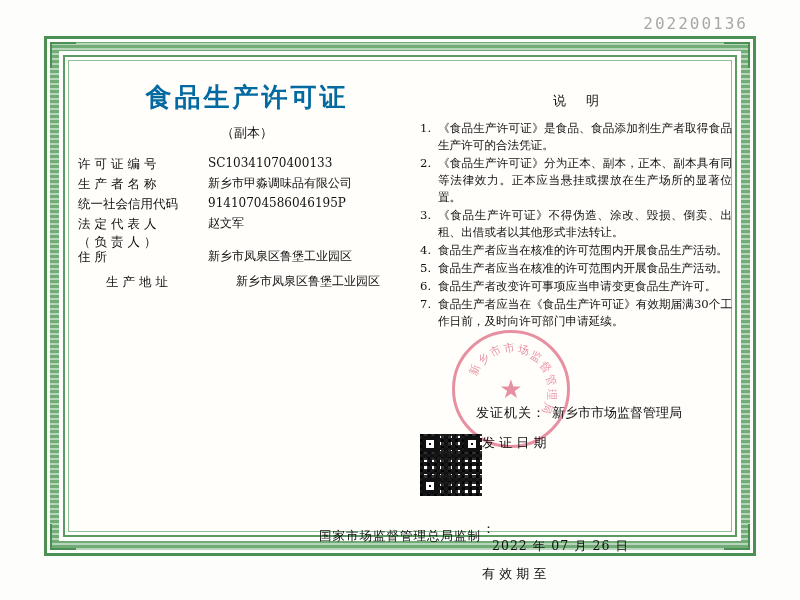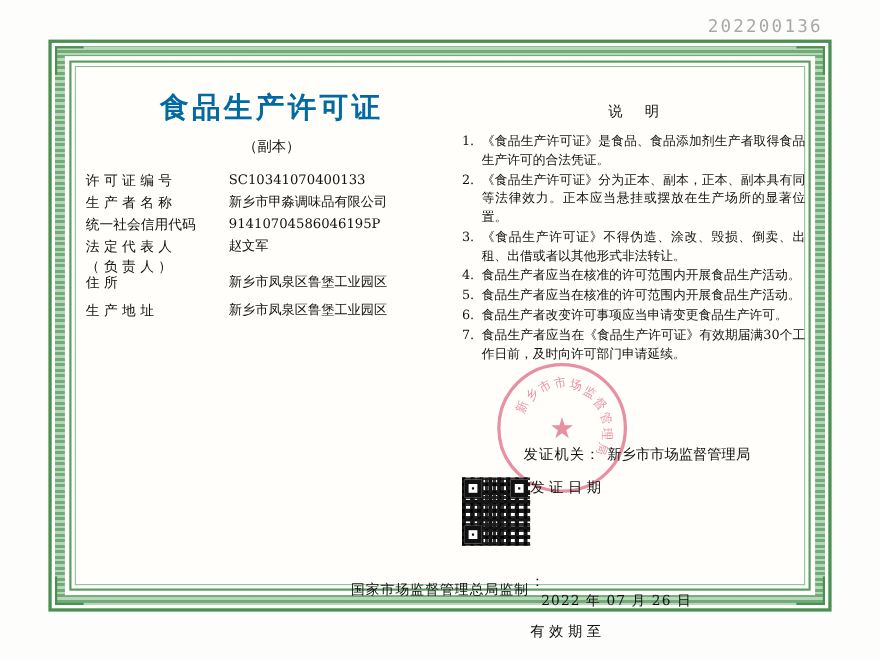--- a/index.html
+++ b/index.html
@@ -141,21 +141,21 @@
   }
   .field-row.tight { margin-bottom: 1px; }
   .two-line-label {
     width: 126px;
     flex: 0 0 126px;
     font-family: "DejaVu Serif", serif;
     font-size: 12.5px;
     line-height: 15px;
   }
   .two-line-label div { display: flex; justify-content: space-between; }
-  .gap-top { margin-top: 10px; }
+  .gap-top { margin-top: 10px; justify-content: center; }
   .gap-top2 { margin-top: 14px; }
 
   
   .right-col {
     position: absolute;
     left: 420px; top: 92px;
     width: 312px;
   }
   .notes-title {
     text-align: center;

